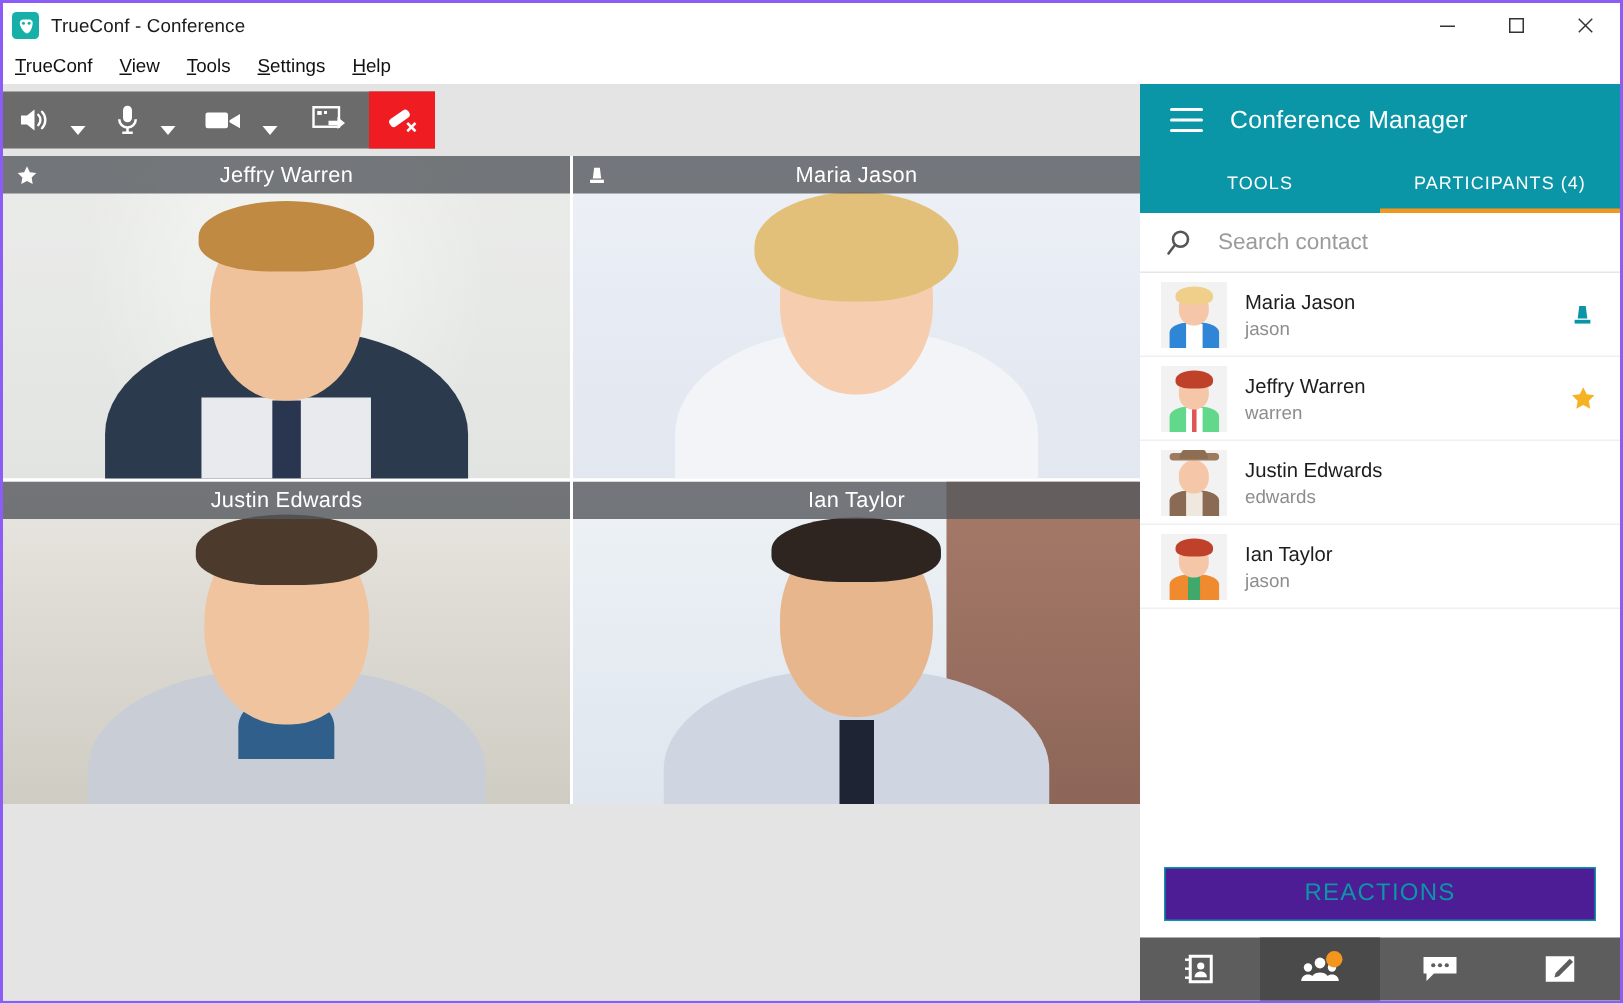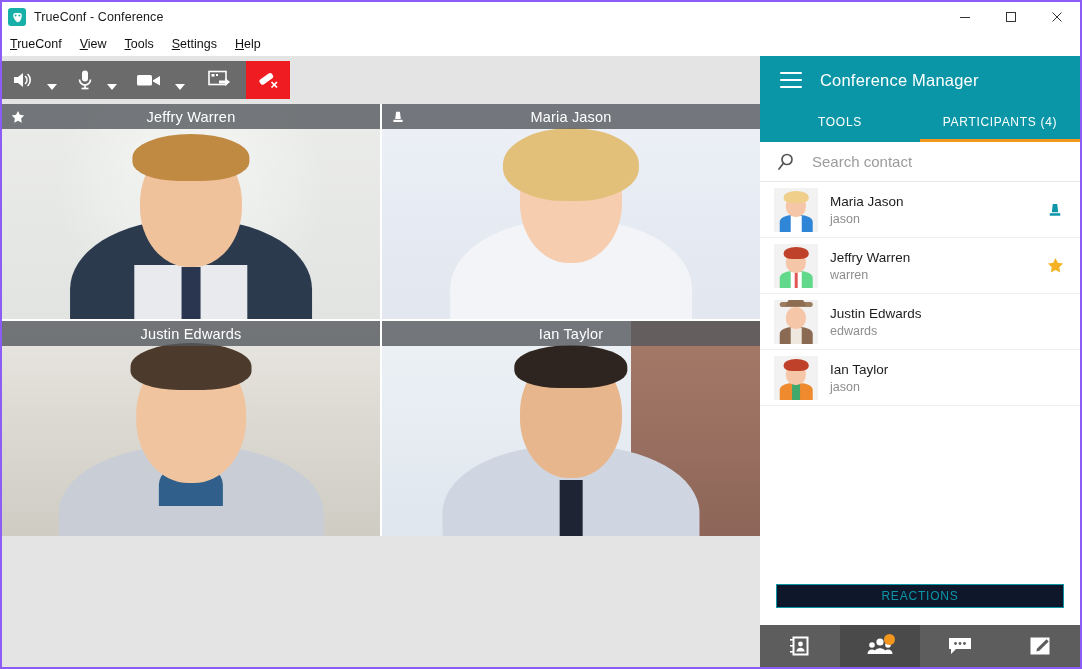--- a/index.html
+++ b/index.html
@@ -178,22 +178,22 @@
   .av-collar { position:absolute; left:50%; transform:translateX(-50%); bottom:0; width:24%; height:36%; background:#ffffff; }
   .av-hat { position:absolute; left:50%; transform:translateX(-50%); top:6%; width:74%; height:10%; border-radius:6px; background:#9c7b5e; }
   .av-hat2 { position:absolute; left:50%; transform:translateX(-50%); top:-2%; width:44%; height:16%; border-radius:6px 6px 0 0; background:#8d6e53; }
   .pinfo { flex: 1 1 auto; min-width: 0; display: flex; flex-direction: column; justify-content: center; gap: 3px; }
   .pname { font-size: 13.5px; color: #1d1d1d; }
   .plogin { font-size: 12.5px; color: #8d8d8d; }
   .pbadge { width: 22px; flex: 0 0 22px; display: flex; align-items: center; justify-content: center; }
 
   .reactions-wrap { flex: 0 0 58px; display: flex; align-items: center; justify-content: center; background: #fff; }
   .reactions-btn {
-    width: 288px; height: 24px; border: 1px solid #0b96a8; background: #0f172a;
-    color: #0b96a8; font-size: 12px; letter-spacing: .8px;
+    width: 288px; height: 36px; border: 1px solid #0b96a8; background: #4c1d95;
+    color: #0b96a8; font-size: 16px; letter-spacing: .8px;
     display: flex; align-items: center; justify-content: center;
     font-family: "Liberation Sans", sans-serif;
   }
 
   .bottombar { height: 42px; flex: 0 0 42px; background: #5d5d5d; display: flex; }
   .bb-btn {
     flex: 1 1 25%; display: flex; align-items: center; justify-content: center;
     position: relative;
   }
   .bb-btn.active { background: #4a4a4a; }

